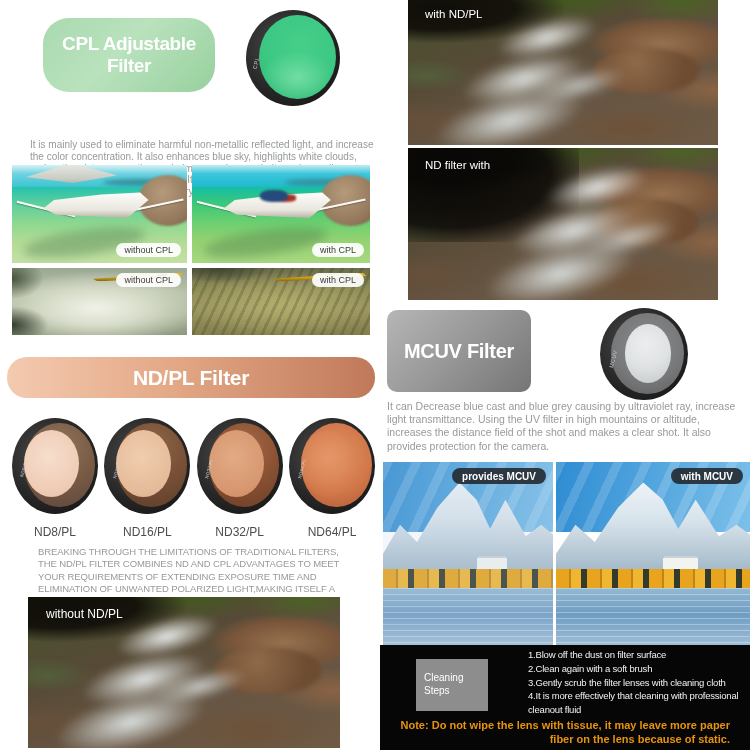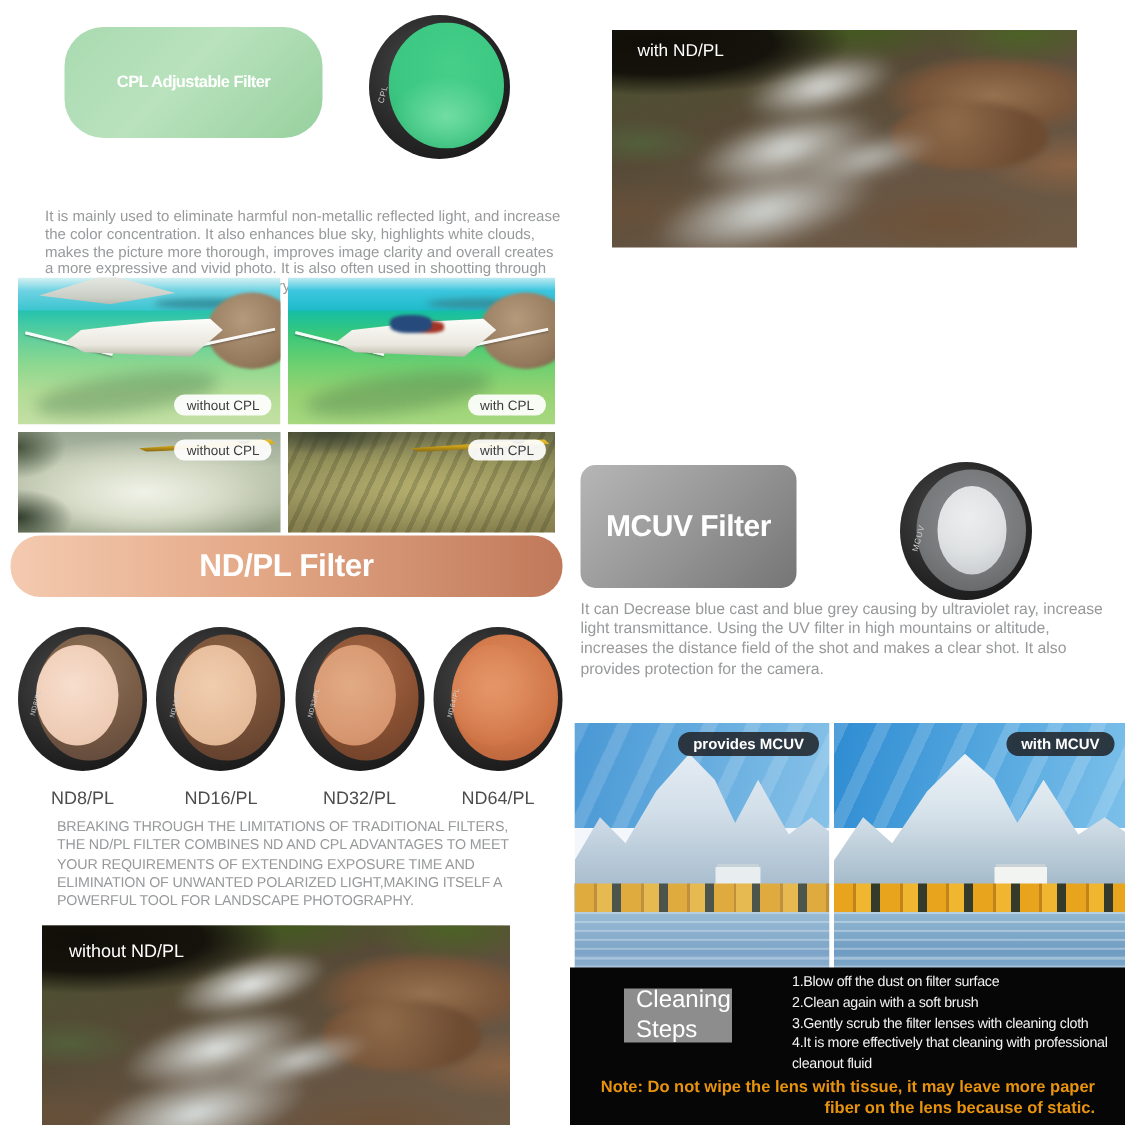--- a/index.html
+++ b/index.html
@@ -5,21 +5,21 @@
   * { margin:0; padding:0; box-sizing:border-box; }
   html,body { background:#fff; }
   body { font-family:"Liberation Sans","DejaVu Sans",sans-serif; }
   #canvas { position:relative; width:750px; height:750px; background:#fff; overflow:hidden; }
 
   
   .banner { position:absolute; display:flex; align-items:center; justify-content:center;
             color:#fff; font-weight:bold; text-align:center; }
   .banner-cpl { left:43px; top:18px; width:172px; height:74px; border-radius:26px;
     background:linear-gradient(135deg,#a9dab0 0%,#b9e2bd 45%,#97d09e 100%);
-    font-size:11px; letter-spacing:-0.4px; }
+    font-size:19px; letter-spacing:-0.4px; }
   .banner-ndpl { left:7px; top:357px; width:368px; height:41px; border-radius:20px;
     background:linear-gradient(90deg,#f4cab0 0%,#e3a886 45%,#c0795a 100%);
     font-size:21px; letter-spacing:-0.3px; }
   .banner-mcuv { left:387px; top:310px; width:144px; height:82px; border-radius:10px;
     background:linear-gradient(135deg,#b6b6b6 0%,#9a9a9a 45%,#757575 100%);
     font-size:20px; letter-spacing:-0.3px; }
 
   
   .lens { position:absolute; border-radius:50%;
     background:radial-gradient(circle at 38% 38%,#4a4a4a 0%,#262626 55%,#111 100%); }
@@ -58,21 +58,21 @@
     transform:rotate(-75deg); letter-spacing:.3px; }
   .nd-name { margin-top:11px; font-size:12px; color:#4d4d4d; }
 
   
   .para { position:absolute; color:#97999b; }
   .para-cpl  { left:30px;  top:110px; width:346px; font-size:10px;  line-height:1.18;margin-top:29px; }
   .para-nd   { left:38px;  top:546px; width:314px; font-size:9.5px; line-height:1.3; letter-spacing:-0.1px; }
   .para-mcuv { left:387px; top:400px; width:360px; font-size:10.5px; line-height:1.26; }
 
   
-  .photo { position:absolute; overflow:hidden;margin-top:20px; }
+  .photo { position:absolute; overflow:hidden; }
   .pill-light { position:absolute; background:rgba(255,255,255,.92); color:#3c3c3c;
     font-size:9px; padding:2px 8px; border-radius:9px; white-space:nowrap; }
   .pill-dark { position:absolute; background:rgba(33,38,43,.88); color:#fff; font-weight:bold;
     font-size:10px; padding:2.5px 10px; border-radius:10px; white-space:nowrap; }
   .tag-white { position:absolute; color:#fff; font-size:11.5px; white-space:nowrap; }
 
   
   .beach { }
   .beach .sky { position:absolute; inset:0 0 auto 0; height:26%;
     background:linear-gradient(180deg,#d8f2f4 0%, #6fd2e2 35%, #2fc2cc 100%); }
@@ -152,22 +152,22 @@
     background:repeating-linear-gradient(90deg, #e7a41c 0 13px, #c0841a 13px 15px, #f0b630 15px 25px, #343b2a 25px 31px); }
   .fjord .fhouse { position:absolute; left:55%; top:52%; width:18%; height:8%;
     background:#f2f4f2; box-shadow:0 -3px 0 -1px #c9d2d6; }
   .fjord .fwater { position:absolute; left:0; top:68%; width:100%; height:32%;
     background:repeating-linear-gradient(180deg, rgba(255,255,255,.32) 0 1.5px, rgba(255,255,255,0) 1.5px 6px),
                linear-gradient(180deg,#93b8d2 0%, #6f9cc2 45%, #a2c0d8 100%); }
   .fjord .haze { position:absolute; inset:0; background:rgba(186,206,228,.18); }
 
   
   .black-band { position:absolute; left:380px; top:645px; width:370px; height:105px; background:#060606; }
-  .clean-box { position:absolute; left:36px; top:14px; width:72px; height:36px; background:#8d8d8d;
-    color:#fff; font-size:16px; line-height:1.28; display:flex; align-items:center; padding-left:8px; }
+  .clean-box { position:absolute; left:36px; top:14px; width:72px; height:52px; background:#8d8d8d;
+    color:#fff; font-size:10px; line-height:1.28; display:flex; align-items:center; padding-left:8px; }
   .steps { position:absolute; left:148px; top:3px; width:222px; color:#f2f2f2;
     font-size:9.5px; line-height:1.45; letter-spacing:-0.2px; }
   .clean-note { position:absolute; left:20px; top:74px; width:330px; text-align:right;
     color:#e8930e; font-size:11px; line-height:1.25; font-weight:bold; }
 </style>
 </head>
 <body>
 
 <div id="canvas">
 
@@ -217,20 +217,25 @@
     <div class="boat"></div>
     <span class="pill-light" style="right:6px; top:5px;">with CPL</span>
   </div>
 
   <div class="photo stream" style="left:408px; top:0px; width:310px; height:145px;">
     <div class="mossrock"></div>
     <div class="cascade"></div>
     <span class="tag-white" style="left:17px; top:8px;">with ND/PL</span>
   </div>
 
+  <div class="photo stream dark2" style="left:408px; top:148px; width:310px; height:152px;">
+    <div class="mossrock"></div>
+    <div class="cascade" style="left:18%;"></div>
+    <span class="tag-white" style="left:17px; top:11px;">ND filter with</span>
+  </div>
 
   <div class="banner banner-ndpl">
     <span>ND/PL Filter</span>
   </div>
 
   <div class="nd-row">
     <div class="nd-item">
       <div class="nd-lens nd8">
         <div class="glass"></div>
         <div class="core"></div>

